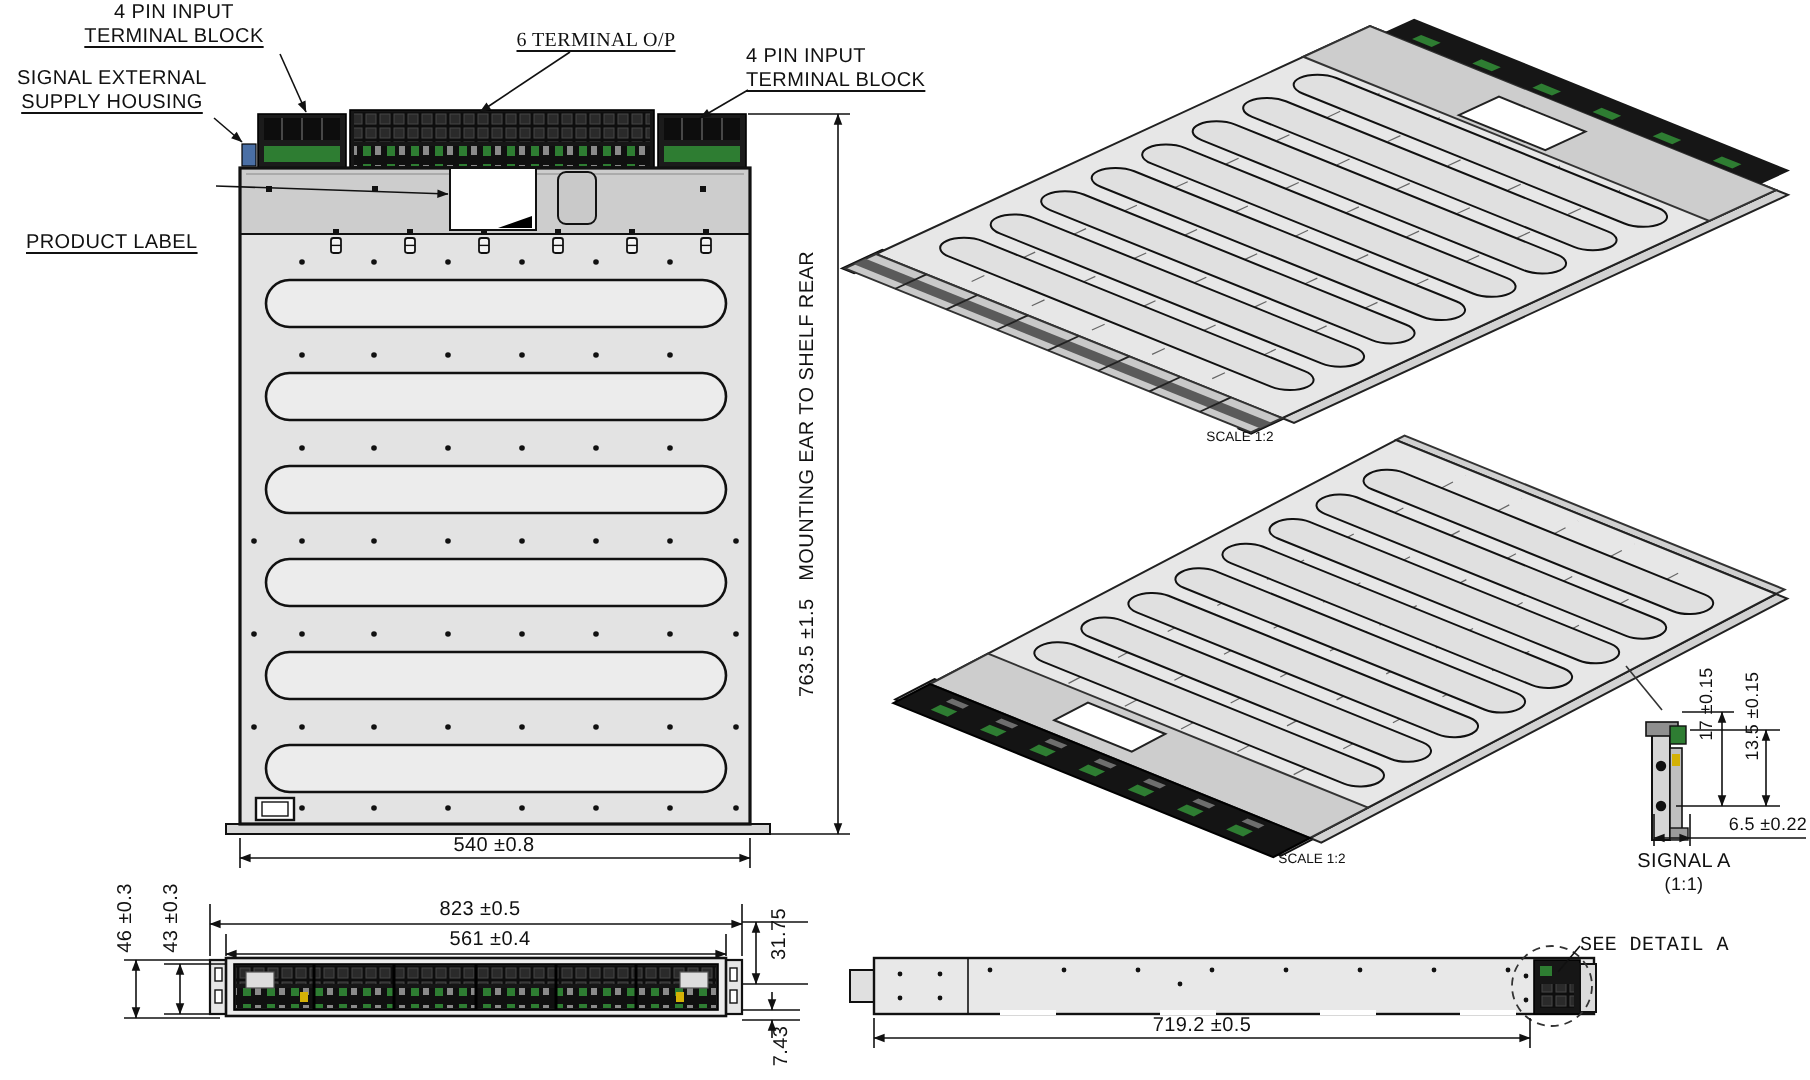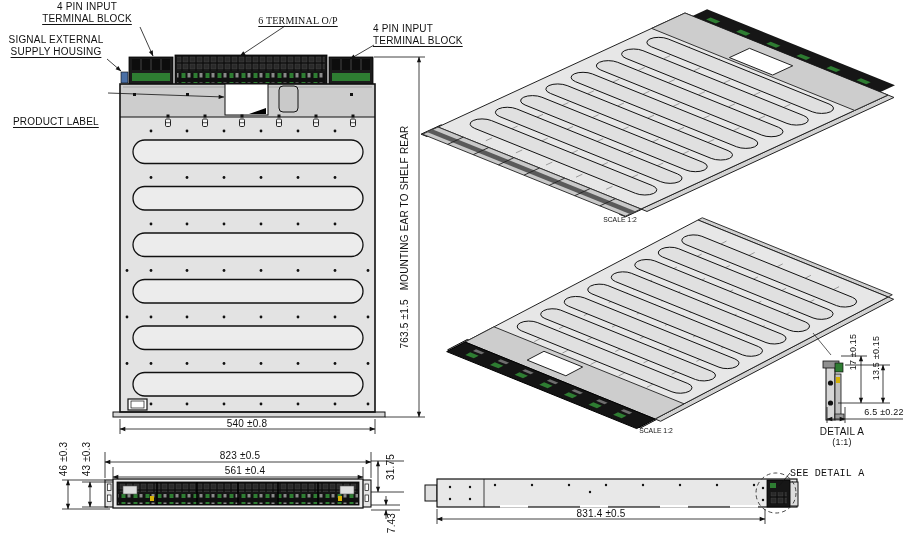--- a/index.html
+++ b/index.html
@@ -428,32 +428,32 @@
       <span class="lbl">43 ±0.3</span>
     </div>
 <div class="pin v" style="left:390px;top:467px;">
       <span class="lbl">31.75</span>
     </div>
 <div class="pin v" style="left:391px;top:523px;">
       <span class="lbl">7.43</span>
     </div>
 
 <div class="pin" style="left:601px;top:513px;">
-      <span class="lbl">831.4 ±0.5</span>
+      <span class="lbl">719.2 ±0.5</span>
     </div>
 
 <div class="pin v fs9" style="left:853px;top:352px;">
       <span class="lbl">17 ±0.15</span>
     </div>
 <div class="pin v fs9" style="left:876px;top:358px;">
       <span class="lbl">13.5 ±0.15</span>
     </div>
 <div class="pin fs9" style="left:884px;top:412px;">
       <span class="lbl">6.5 ±0.22</span>
     </div>
 <div class="pin" style="left:842px;top:431px;">
-      <span class="lbl">DETAIL A</span>
+      <span class="lbl">SIGNAL A</span>
     </div>
 <div class="pin fs9" style="left:842px;top:442px;">
       <span class="lbl">(1:1)</span>
     </div>
 
 </div>
 
 </body></html>

